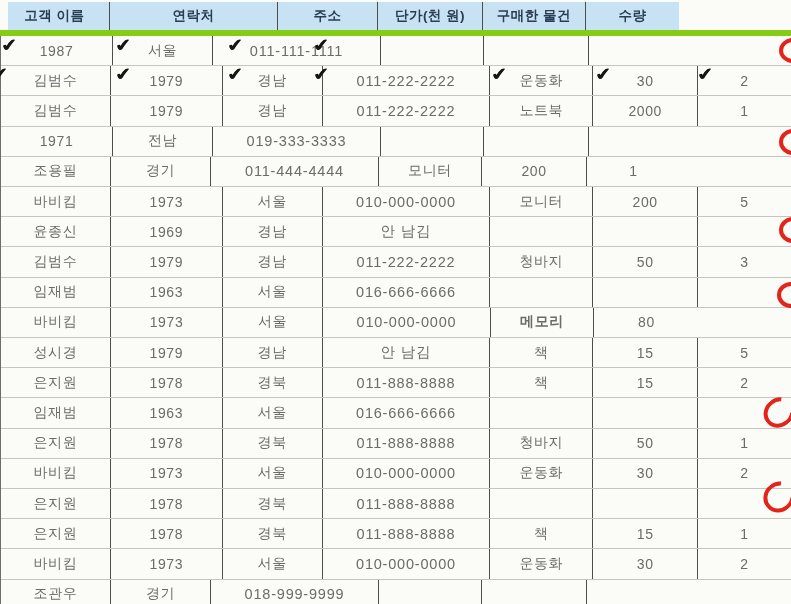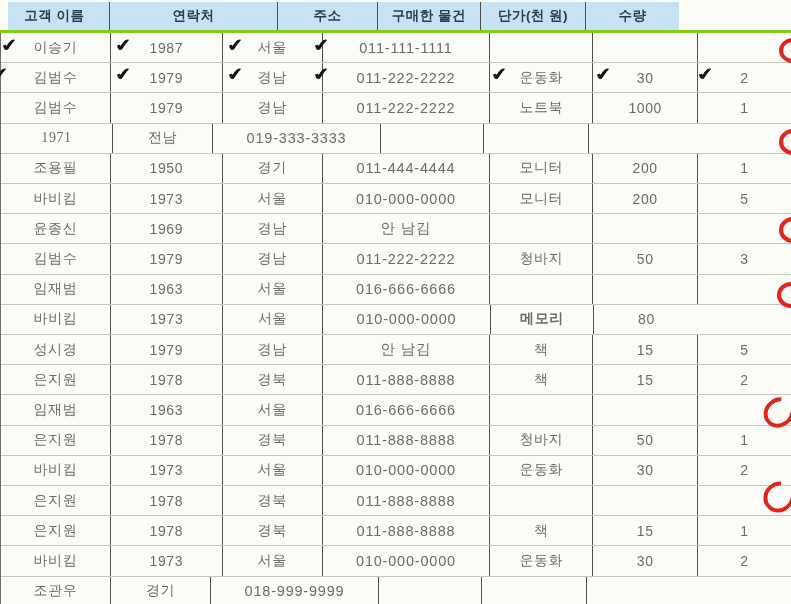--- a/index.html
+++ b/index.html
@@ -5,21 +5,21 @@
   html, body { margin: 0; padding: 0; }
   body {
     width: 791px; height: 604px;
     overflow: hidden;
     position: relative;
     background: #fbfbf8;
     font-family: "Liberation Sans", "DejaVu Sans", sans-serif;
   }
   .page { position: absolute; inset: 0; }
   .table { position: absolute; left: 0; top: 2px; width: 791px; }
-  .thead { display: flex; height: 28px; border-bottom: 3px solid #84cc16; }
+  .thead { display: flex; height: 28px; border-bottom: 6px solid #84cc16; }
   .th {
     box-sizing: border-box;
     background: #c7e3f3;
     color: #2b3c52;
     font-weight: bold;
     font-size: 13.5px;
     letter-spacing: 0.5px;
     display: flex; align-items: center; justify-content: center;
     border-right: 1px solid #4e4e48;
     white-space: nowrap; overflow: hidden;
@@ -62,27 +62,26 @@
 </style>
 </head>
 <body>
 
 <div class="page">
   <div class="table">
     <div class="thead" id="thead">
         <div class="th" style="width: 110px;">고객 이름</div>
         <div class="th" style="width: 168px;">연락처</div>
         <div class="th" style="width: 100px;">주소</div>
+        <div class="th" style="width: 105px;">단가(천 원)</div>
         <div class="th" style="width: 103px;">구매한 물건</div>
-        <div class="th" style="width: 105px;">단가(천 원)</div>
         <div class="th" style="width: 93px;">수량</div>
       </div>
     <div class="tbody" id="tbody">
         <div class="tr">
-          <div class="td" style="width: 110px;">이승기</div>
           <div class="td" style="width: 112px;">1987</div>
           <div class="td" style="width: 100px;">서울</div>
           <div class="td phone" style="width: 168px;">011-111-1111</div>
           <div class="td" style="width: 103px;"></div>
           <div class="td" style="width: 105px;"></div>
           <div class="td" style="width: 93px;"></div>
         </div>
         <div class="tr">
           <div class="td" style="width: 110px;">김범수</div>
           <div class="td" style="width: 112px;">1979</div>
@@ -91,34 +90,33 @@
           <div class="td" style="width: 103px;">운동화</div>
           <div class="td" style="width: 105px;">30</div>
           <div class="td" style="width: 93px;">2</div>
         </div>
         <div class="tr">
           <div class="td" style="width: 110px;">김범수</div>
           <div class="td" style="width: 112px;">1979</div>
           <div class="td" style="width: 100px;">경남</div>
           <div class="td phone" style="width: 168px;">011-222-2222</div>
           <div class="td" style="width: 103px;">노트북</div>
-          <div class="td" style="width: 105px;">1000</div>
-          <div class="td" style="width: 93px;">1</div>
-        </div>
-        <div class="tr">
-          <div class="td" style="width: 112px; font-family: Liberation Serif, serif;">1971</div>
+          <div class="td" style="width: 105px;">2000</div>
+          <div class="td" style="width: 93px;">1</div>
+        </div>
+        <div class="tr">
+          <div class="td" style="width: 112px;">1971</div>
           <div class="td" style="width: 100px;">전남</div>
           <div class="td phone" style="width: 168px;">019-333-3333</div>
           <div class="td" style="width: 103px;"></div>
           <div class="td" style="width: 105px;"></div>
           <div class="td" style="width: 93px;"></div>
         </div>
         <div class="tr">
           <div class="td" style="width: 110px;">조용필</div>
-          <div class="td" style="width: 112px;">1950</div>
           <div class="td" style="width: 100px;">경기</div>
           <div class="td phone" style="width: 168px;">011-444-4444</div>
           <div class="td" style="width: 103px;">모니터</div>
           <div class="td" style="width: 105px;">200</div>
           <div class="td" style="width: 93px;">1</div>
         </div>
         <div class="tr">
           <div class="td" style="width: 110px;">바비킴</div>
           <div class="td" style="width: 112px;">1973</div>
           <div class="td" style="width: 100px;">서울</div>

